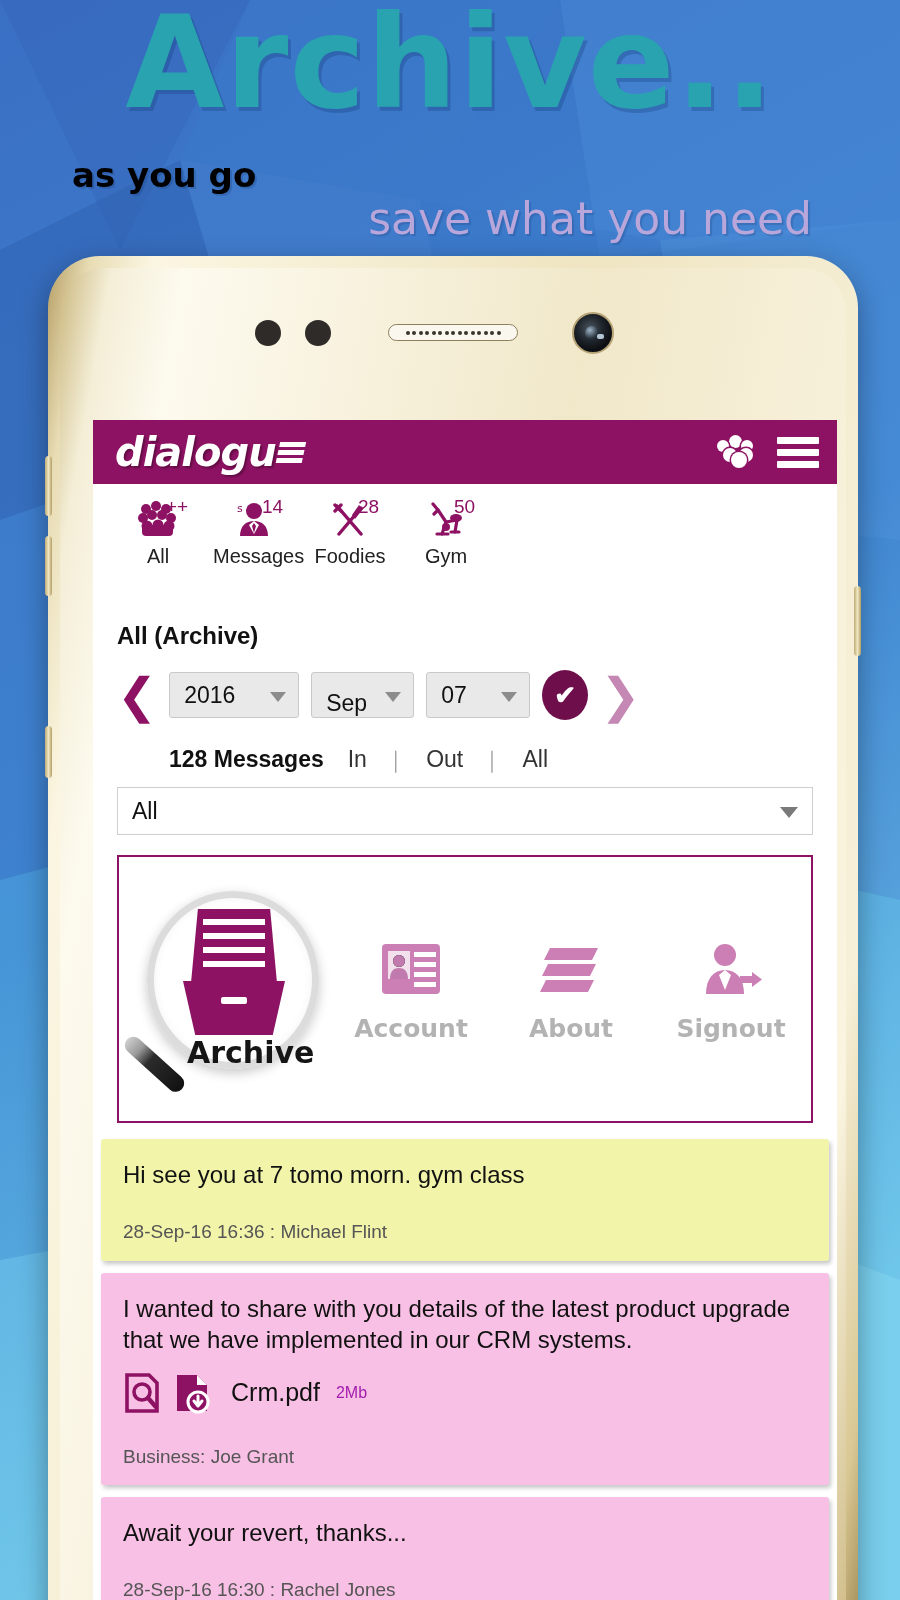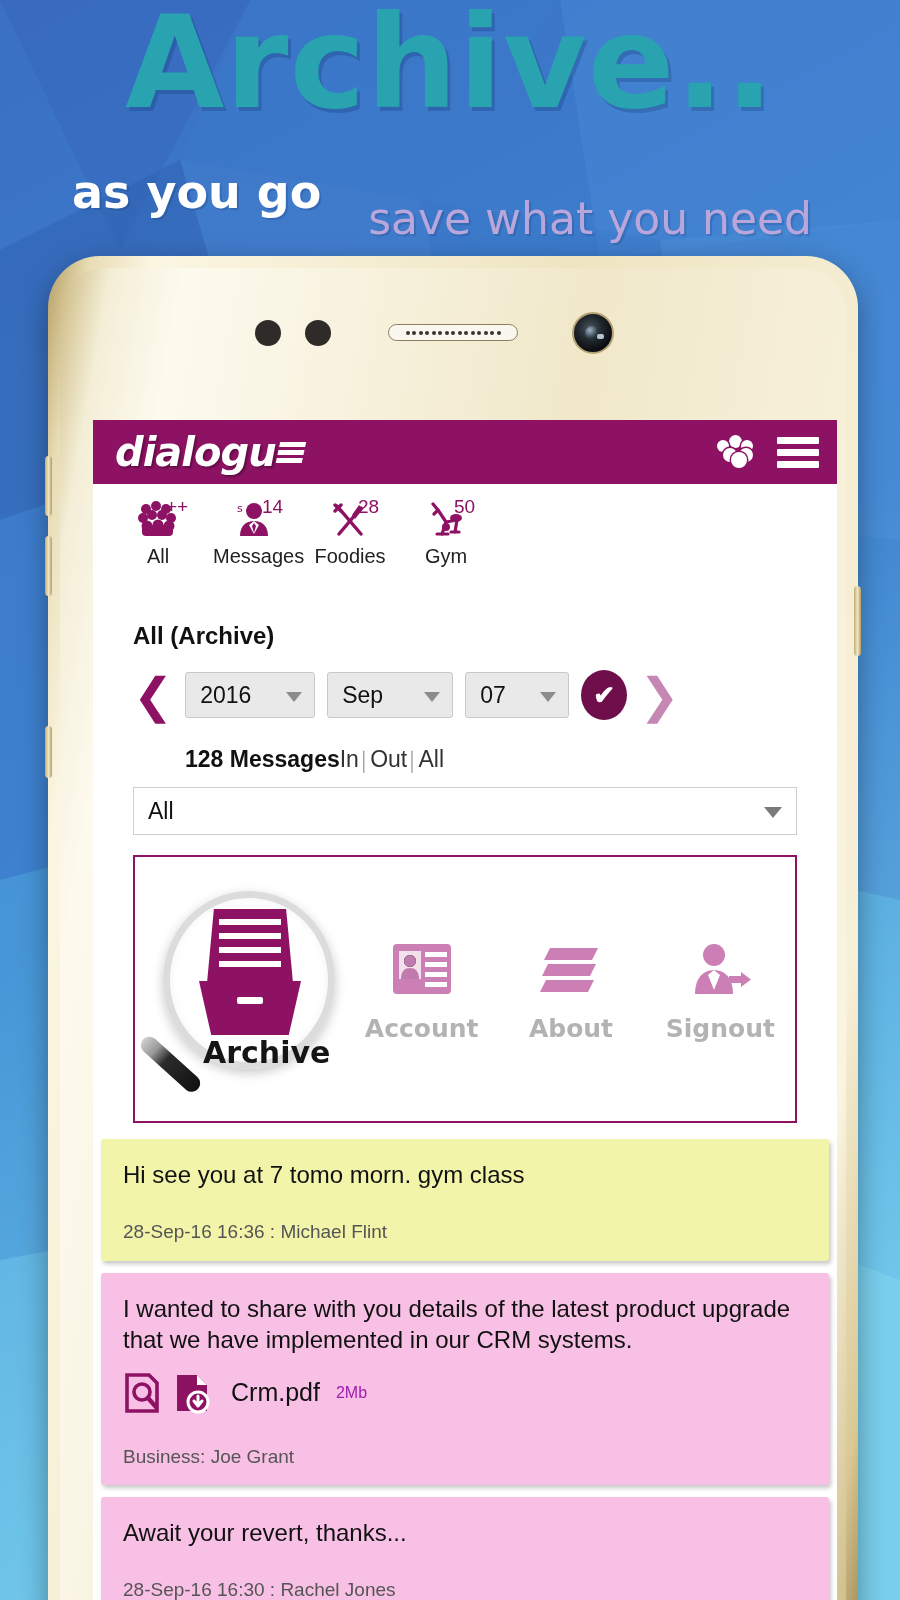--- a/index.html
+++ b/index.html
@@ -18,22 +18,22 @@
   .promo-title {
     position:absolute; left:0; top:-4px; width:900px;
     text-align:center;
     font-size:128px; font-weight:bold; letter-spacing:1px;
     color:#29a3b0;
     text-shadow:3px 4px 0 rgba(20,60,120,.30);
     font-family:"DejaVu Sans", sans-serif;
     line-height:1.05;
   }
   .promo-sub1 {
-    position:absolute; left:72px; top:165px;
-    font-size:46px; font-weight:bold; color:#ffffff;
+    position:absolute; left:72px; top:155px;
+    font-size:34px; font-weight:bold; color:#000000;
     text-shadow:2px 2px 0 rgba(20,60,120,.25);
     font-family:"DejaVu Sans", sans-serif;
   }
   .promo-sub2 {
     position:absolute; right:88px; top:193px;
     font-size:44px; font-weight:normal; color:#b9a6da;
     text-shadow:2px 2px 1px rgba(30,60,120,.25);
     font-family:"DejaVu Sans", sans-serif;
   }
 
@@ -107,47 +107,47 @@
   
   .tabs { display:flex; padding:14px 0 8px 24px; gap:14px; }
   .tab { width:82px; text-align:center; cursor:pointer; }
   .tab-icoline { position:relative; height:40px; display:flex; align-items:flex-end; justify-content:center; }
   .tab-badge {
     position:absolute; top:-2px; left:50%; margin-left:8px;
     font-size:19px; color:#8d1263; font-family:"Liberation Sans",sans-serif; white-space:nowrap;
   }
   .tab-label { margin-top:7px; font-size:20px; color:#222; }
 
-  .panel { padding:0 40px; }
+  .panel { padding:0 24px; }
   .panel-title { margin:46px 0 0 0; font-size:24px; font-weight:bold; color:#111; }
 
   
   .date-row { display:flex; align-items:center; gap:12px; margin-top:20px; }
   .chev { font-size:48px; line-height:1; font-weight:bold; font-family:"DejaVu Sans",sans-serif; cursor:pointer; }
   .chev-l { color:#8d1263; }
   .chev-r { color:#c587b3; }
   .sel {
     position:relative; height:46px; background:#e9e9e9;
     border:1px solid #c9c9c9; border-radius:3px;
     display:flex; align-items:center; padding:0 34px 0 14px;
     font-size:23px; color:#111; cursor:pointer;
   }
   .sel::after {
     content:""; position:absolute; right:12px; top:50%; margin-top:-3px;
     border-left:8px solid transparent; border-right:8px solid transparent;
     border-top:10px solid #8c8c8c;
   }
-  .sel-year{ width:130px; } .sel-month{ width:126px; } .sel-day{ width:104px; }
+  .sel-year{ width:130px; } .sel-month{ width:103px;align-items:flex-end; } .sel-day{ width:104px; }
   .okbtn {
     width:46px; height:50px; border-radius:50%;
     background:#6e0f4c; display:flex; align-items:center; justify-content:center;
     color:#fff; font-size:26px; font-weight:bold; cursor:pointer;
   }
 
-  .msgline { margin:18px 0 0 52px; font-size:23px; color:#111; display:flex; align-items:baseline; gap:0; }
+  .msgline { margin:18px 0 0 52px; font-size:23px; color:#111; display:flex; align-items:baseline; gap:24px; }
   .msgline .cnt { font-weight:bold; }
   .msgline .io { color:#333;margin-top:8px; }
   .msgline .bar { color:#999; font-size:18px; }
 
   .wide-sel {
     position:relative; margin-top:14px; height:48px; background:#fff;
     border:1px solid #cfcfcf; display:flex; align-items:center;
     padding:0 40px 0 14px; font-size:23px; color:#111; cursor:pointer;
   }
   .wide-sel::after {

